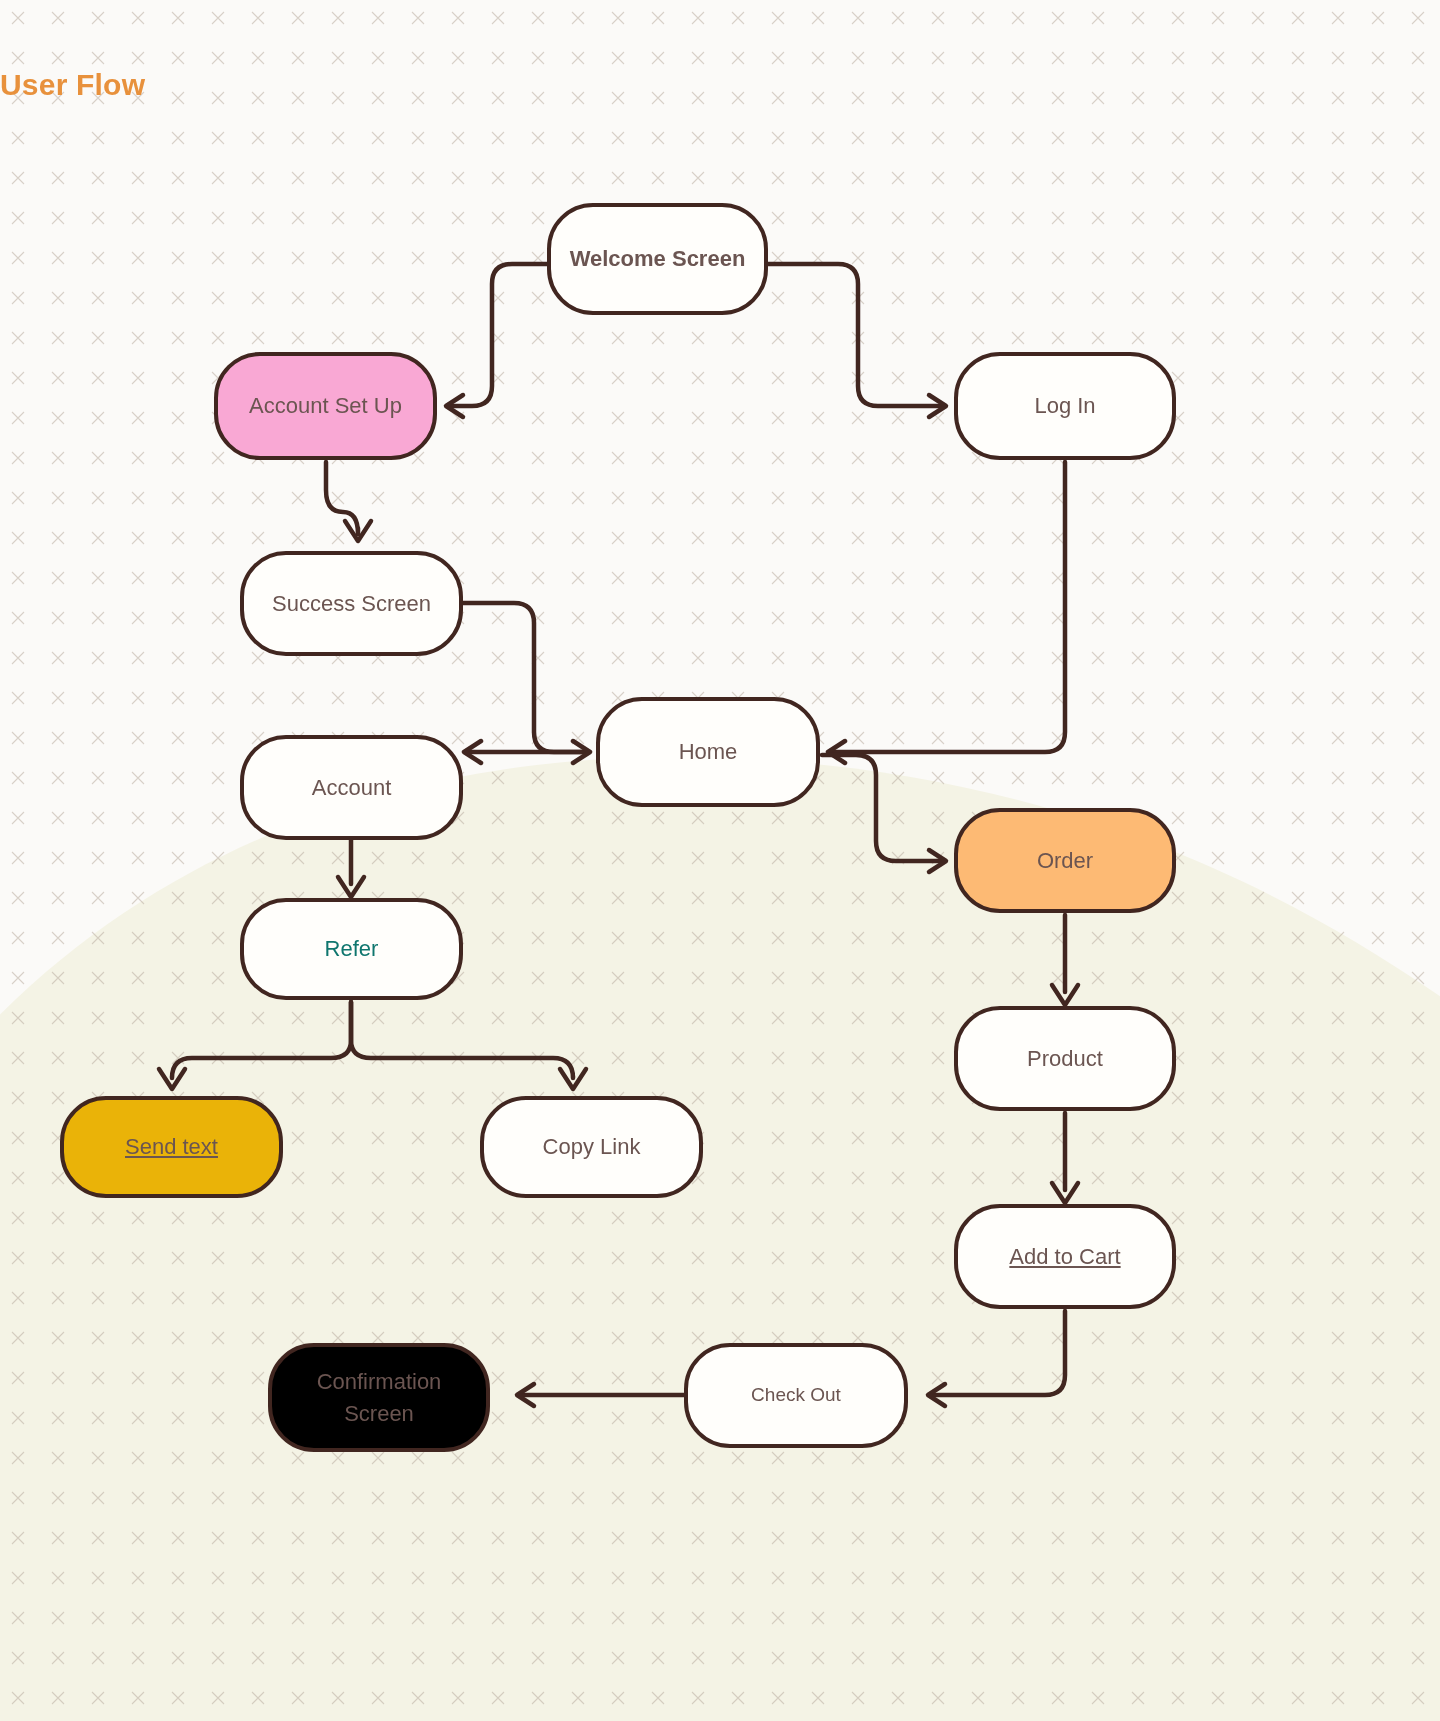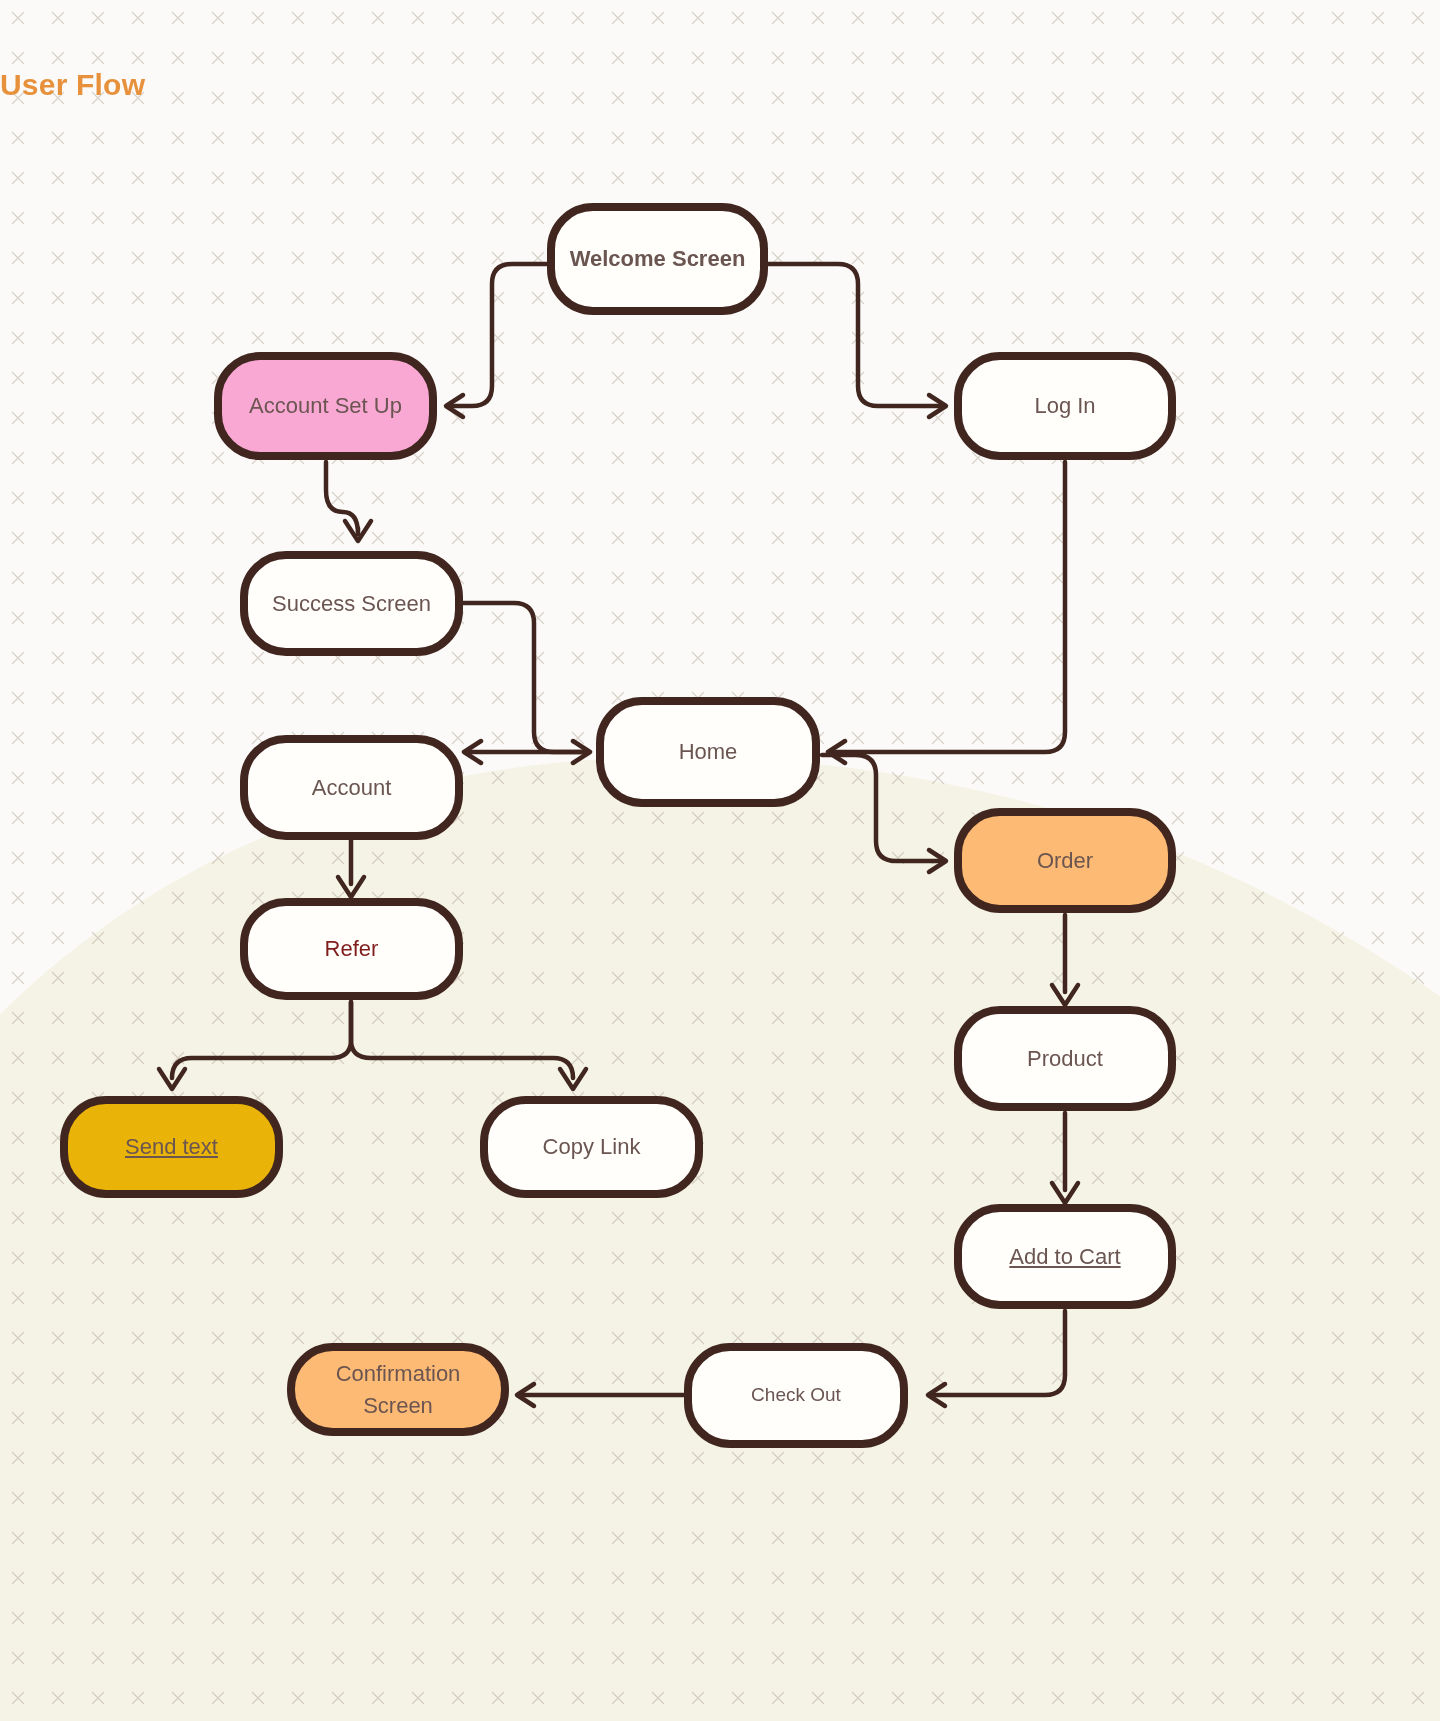--- a/index.html
+++ b/index.html
@@ -45,21 +45,21 @@
     white-space: nowrap;
   }
   .node {
     position: absolute;
     box-sizing: border-box;
     display: flex;
     align-items: center;
     justify-content: center;
     text-align: center;
     background: #fffefb;
-    border: 8px solid #eab308;
+    border: 4px solid #eab308;
     border-radius: 46px;
     color: #6b5551;
     font-size: 22px;
     line-height: 1.42;
     padding: 19px 14px;
   }
   .node.bold {
     font-weight: bold;
     color: #5e4a45;
   }
@@ -140,29 +140,29 @@
     <div class="node" style="left: 954px; top: 352px; width: 222px; height: 108px; background: rgb(255, 254, 251); border-color: rgb(65, 38, 32); color: rgb(107, 85, 81); font-size: 22px;">Log In</div>
 
     <div class="node" style="left: 240px; top: 551px; width: 223px; height: 105px; background: rgb(255, 254, 251); border-color: rgb(65, 38, 32); color: rgb(107, 85, 81); font-size: 22px;">Success Screen</div>
 
     <div class="node" style="left: 240px; top: 699px; width: 223px; height: 105px; background: rgb(255, 254, 251); border-color: rgb(65, 38, 32); color: rgb(107, 85, 81); font-size: 22px; margin-top: 36px;">Account</div>
 
     <div class="node" style="left: 596px; top: 697px; width: 224px; height: 110px; background: rgb(255, 254, 251); border-color: rgb(65, 38, 32); color: rgb(107, 85, 81); font-size: 22px;">Home</div>
 
     <div class="node" style="left: 954px; top: 808px; width: 222px; height: 105px; background: #fdba74; border-color: rgb(65, 38, 32); color: rgb(107, 85, 81); font-size: 22px;">Order</div>
 
-    <div class="node" style="left: 240px; top: 898px; width: 223px; height: 102px; background: rgb(255, 254, 251); border-color: rgb(65, 38, 32); color: #7f1d1d; font-size: 22px;">Refer</div>
+    <div class="node" style="left: 240px; top: 898px; width: 223px; height: 102px; background: rgb(255, 254, 251); border-color: rgb(65, 38, 32); color: #0f766e; font-size: 22px;">Refer</div>
 
     <div class="node" style="left: 954px; top: 1006px; width: 222px; height: 105px; background: rgb(255, 254, 251); border-color: rgb(65, 38, 32); color: rgb(107, 85, 81); font-size: 22px;">Product</div>
 
     <div class="node" style="left: 60px; top: 1096px; width: 223px; height: 102px; background: #eab308; border-color: rgb(65, 38, 32); color: rgb(107, 85, 81); font-size: 22px; text-decoration: underline;">Send text</div>
 
     <div class="node" style="left: 480px; top: 1096px; width: 223px; height: 102px; background: rgb(255, 254, 251); border-color: rgb(65, 38, 32); color: rgb(107, 85, 81); font-size: 22px;">Copy Link</div>
 
     <div class="node" style="left: 954px; top: 1204px; width: 222px; height: 105px; background: rgb(255, 254, 251); border-color: rgb(65, 38, 32); color: rgb(107, 85, 81); font-size: 22px; text-decoration: underline;">Add to Cart</div>
 
-    <div class="node" style="left: 287px; top: 1343px; width: 222px; height: 93px; padding-left: 34px; padding-right: 34px; background: #fdba74; border-color: rgb(65, 38, 32); color: rgb(107, 85, 81); font-size: 22px;">Confirmation Screen</div>
+    <div class="node" style="left: 268px; top: 1343px; width: 222px; height: 109px; padding-left: 34px; padding-right: 34px; background: #000000; border-color: rgb(65, 38, 32); color: rgb(107, 85, 81); font-size: 22px;">Confirmation Screen</div>
 
     <div class="node" style="left: 684px; top: 1343px; width: 224px; height: 105px; background: rgb(255, 254, 251); border-color: rgb(65, 38, 32); color: rgb(107, 85, 81); font-size: 19px;">Check Out</div>
 
   </div>
 
 </div>
 
 </body></html>

